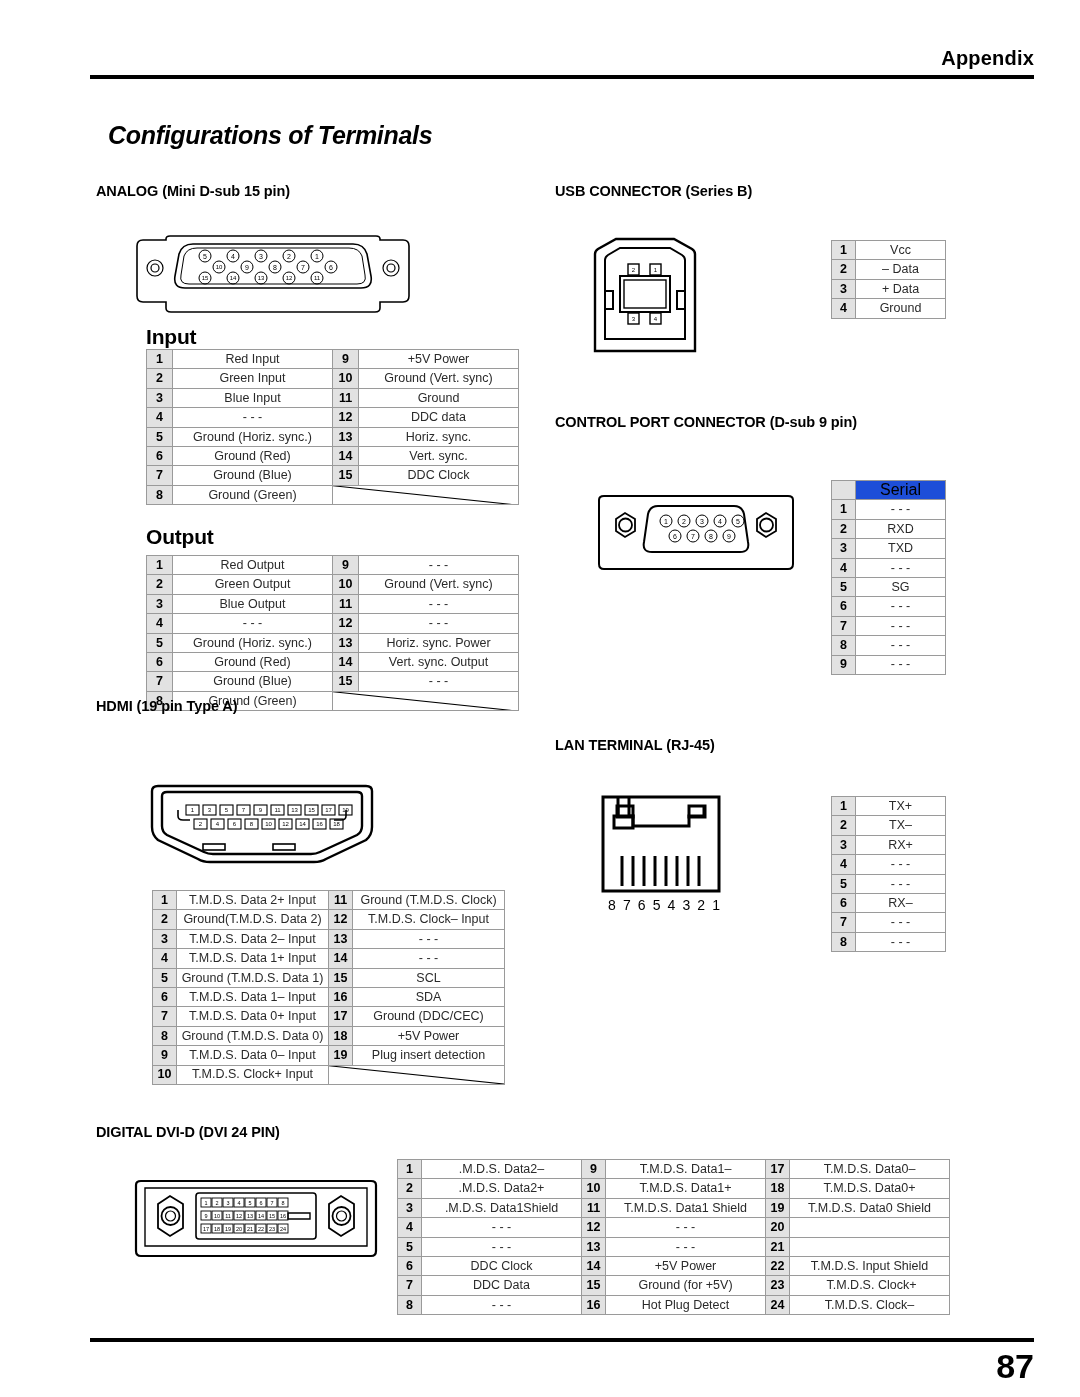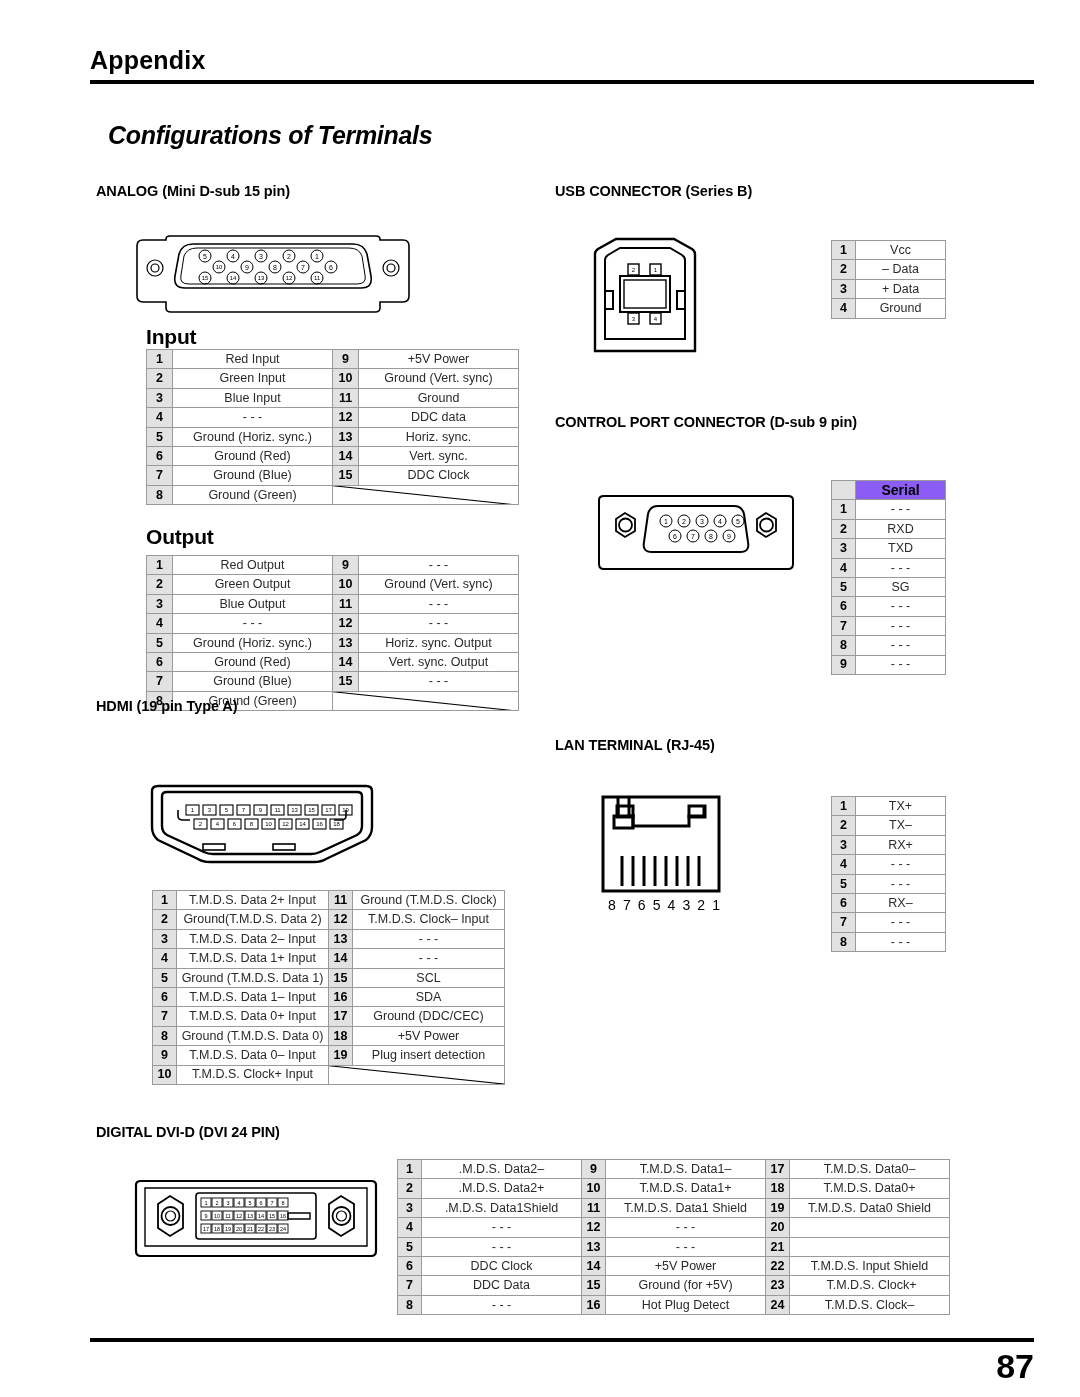--- a/index.html
+++ b/index.html
@@ -11,21 +11,22 @@
     color:#000;
     position:relative;
     overflow:hidden;
   }
 
   
   .page-header {
     position:absolute; left:90px; top:48px; width:944px;
   }
   .page-header .appendix-title {
-    font-size:25px;
+    text-align:right;
+    font-size:20px;
     font-weight:bold;
     letter-spacing:0.2px;
     line-height:1.0;
   }
   .header-rule {
     margin-top:7px;
     border-top:3px solid #000;
     border-bottom:1px solid #000;
     height:4px;
   }
@@ -69,24 +70,24 @@
     line-height:1;
     white-space:nowrap;
   }
   table.pin td.num {
     background:#e2e2e2;
     font-weight:bold;
     color:#000;
     font-size:12.5px;
   }
   table.pin th.hdr {
-    background:#8b5cf6;
-    font-weight:bold;
+    background:#1d4ed8;
+    font-weight:normal;
     color:#000;
-    font-size:14px;
+    font-size:16px;
   }
   table.pin th.hdr-blank { background:#e2e2e2; }
 
   
   .slash {
     position:relative;
     background:#fff;
     overflow:hidden;
   }
   .slash::after{
@@ -268,21 +269,21 @@
       <tr>
         <td class="num" style="width: 26px;">4</td>
         <td style="width: 160px;">- - -</td>
         <td class="num" style="width: 26px;">12</td>
         <td style="width: 160px;">- - -</td>
       </tr>
       <tr>
         <td class="num" style="width: 26px;">5</td>
         <td style="width: 160px;">Ground (Horiz. sync.)</td>
         <td class="num" style="width: 26px;">13</td>
-        <td style="width: 160px;">Horiz. sync. Output</td>
+        <td style="width: 160px;">Horiz. sync. Power</td>
       </tr>
       <tr>
         <td class="num" style="width: 26px;">6</td>
         <td style="width: 160px;">Ground (Red)</td>
         <td class="num" style="width: 26px;">14</td>
         <td style="width: 160px;">Vert. sync. Output</td>
       </tr>
       <tr>
         <td class="num" style="width: 26px;">7</td>
         <td style="width: 160px;">Ground (Blue)</td>

